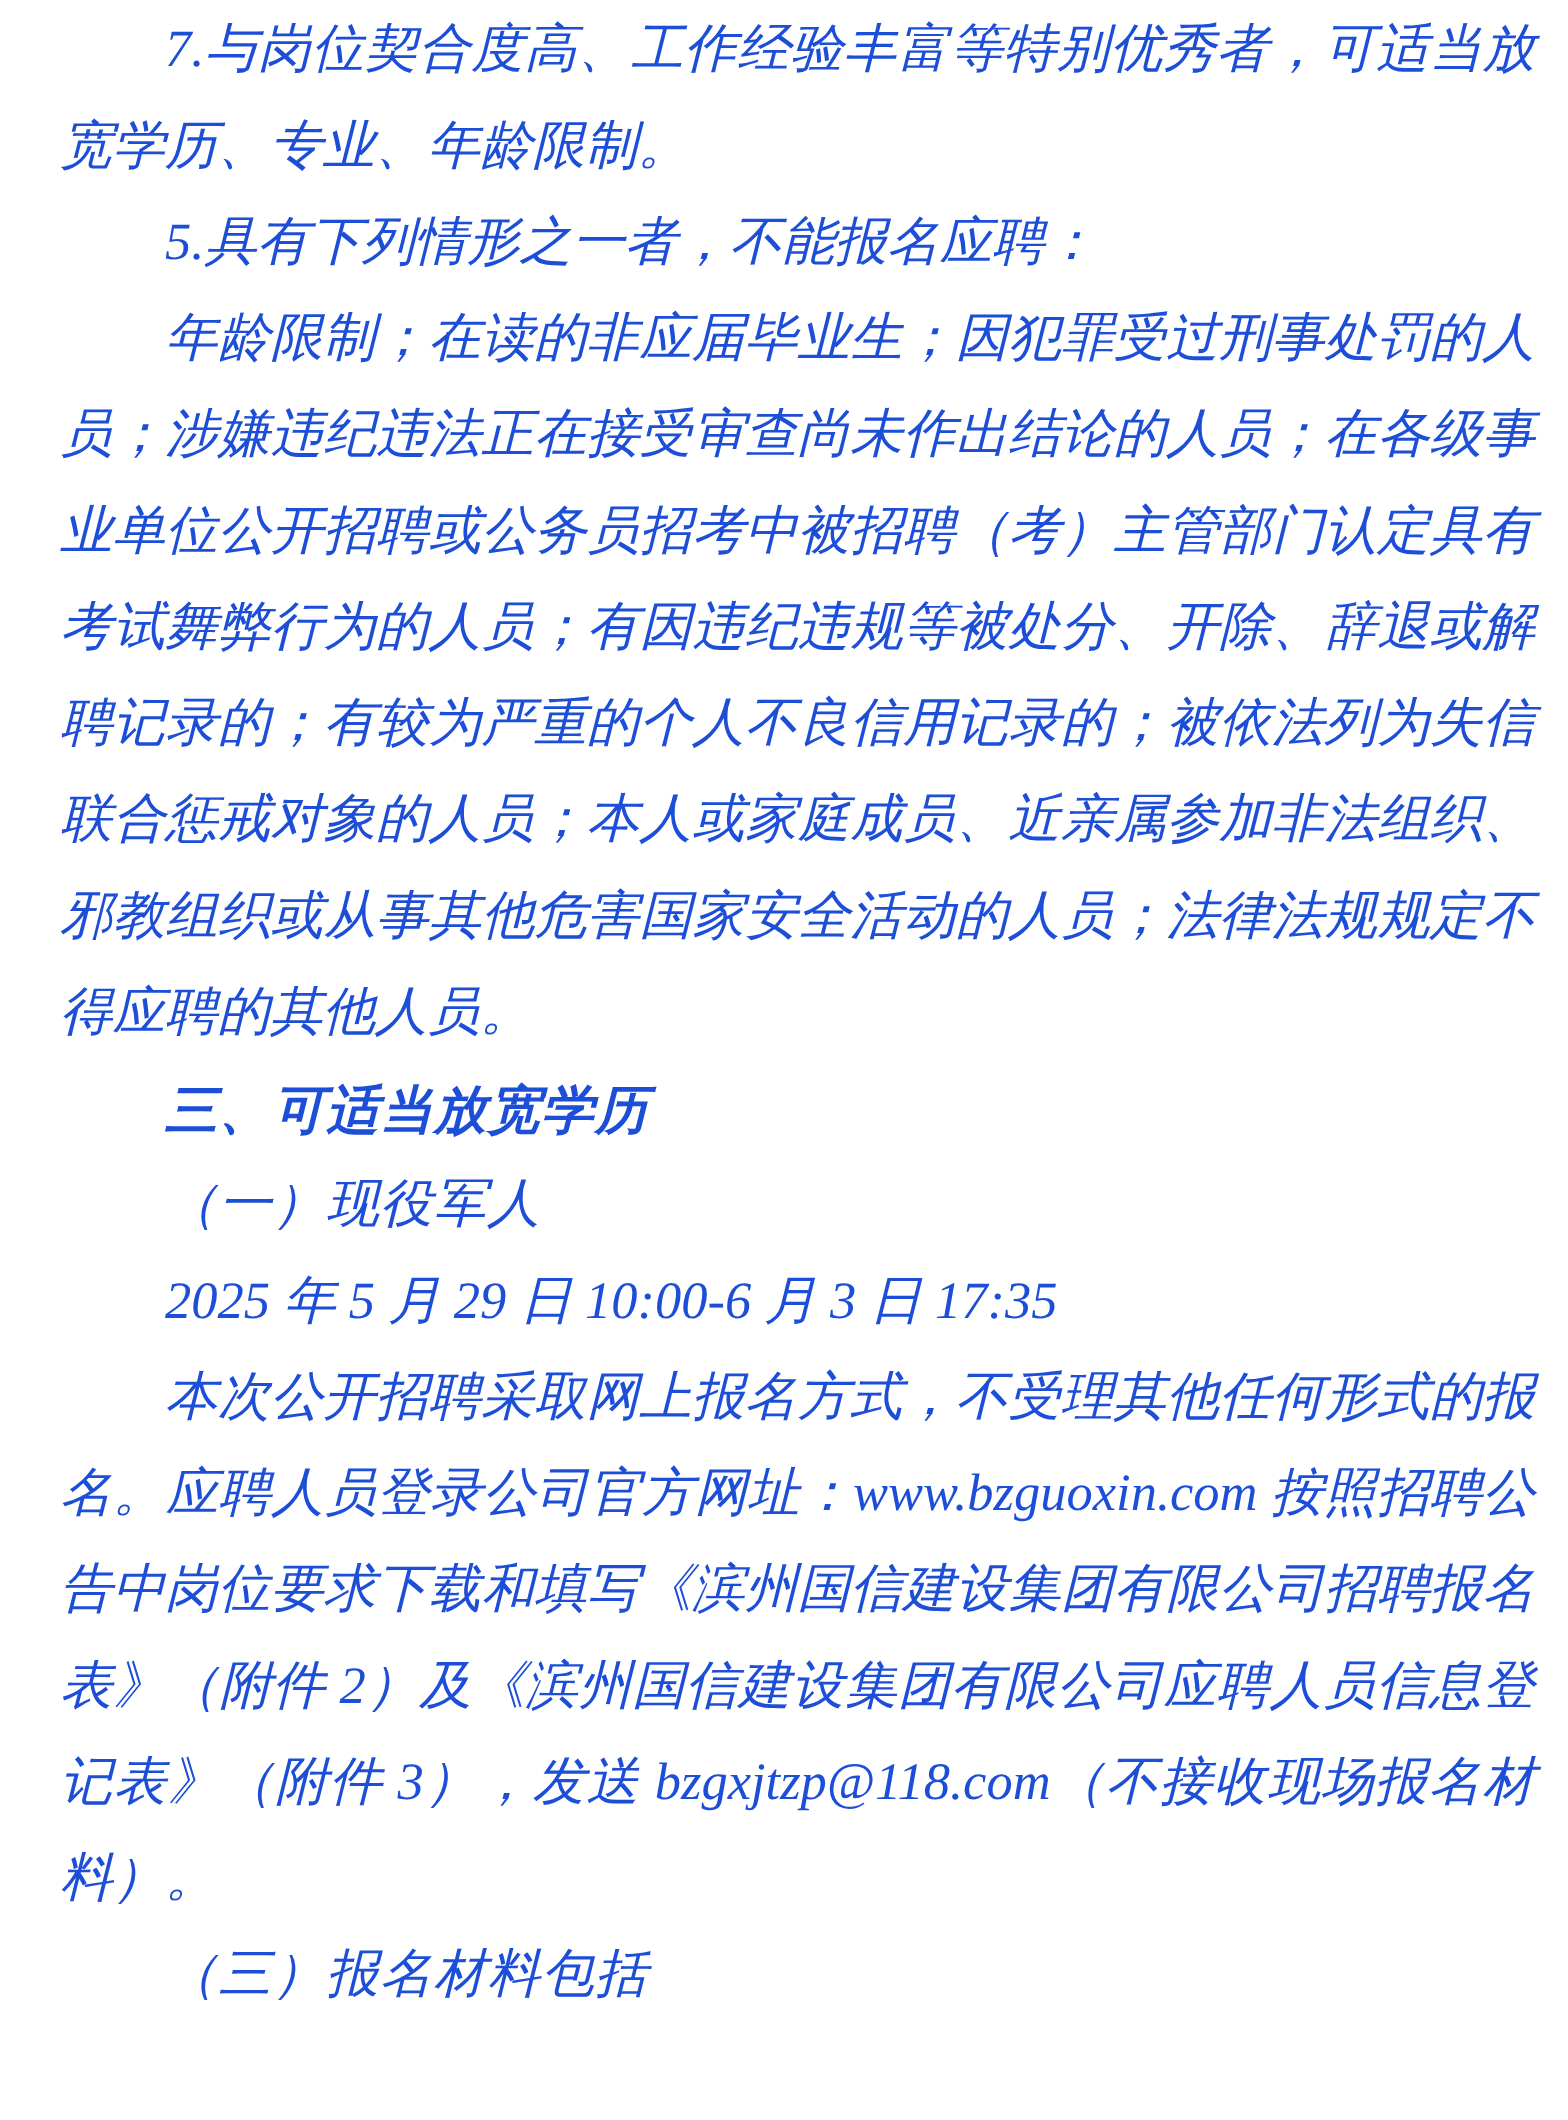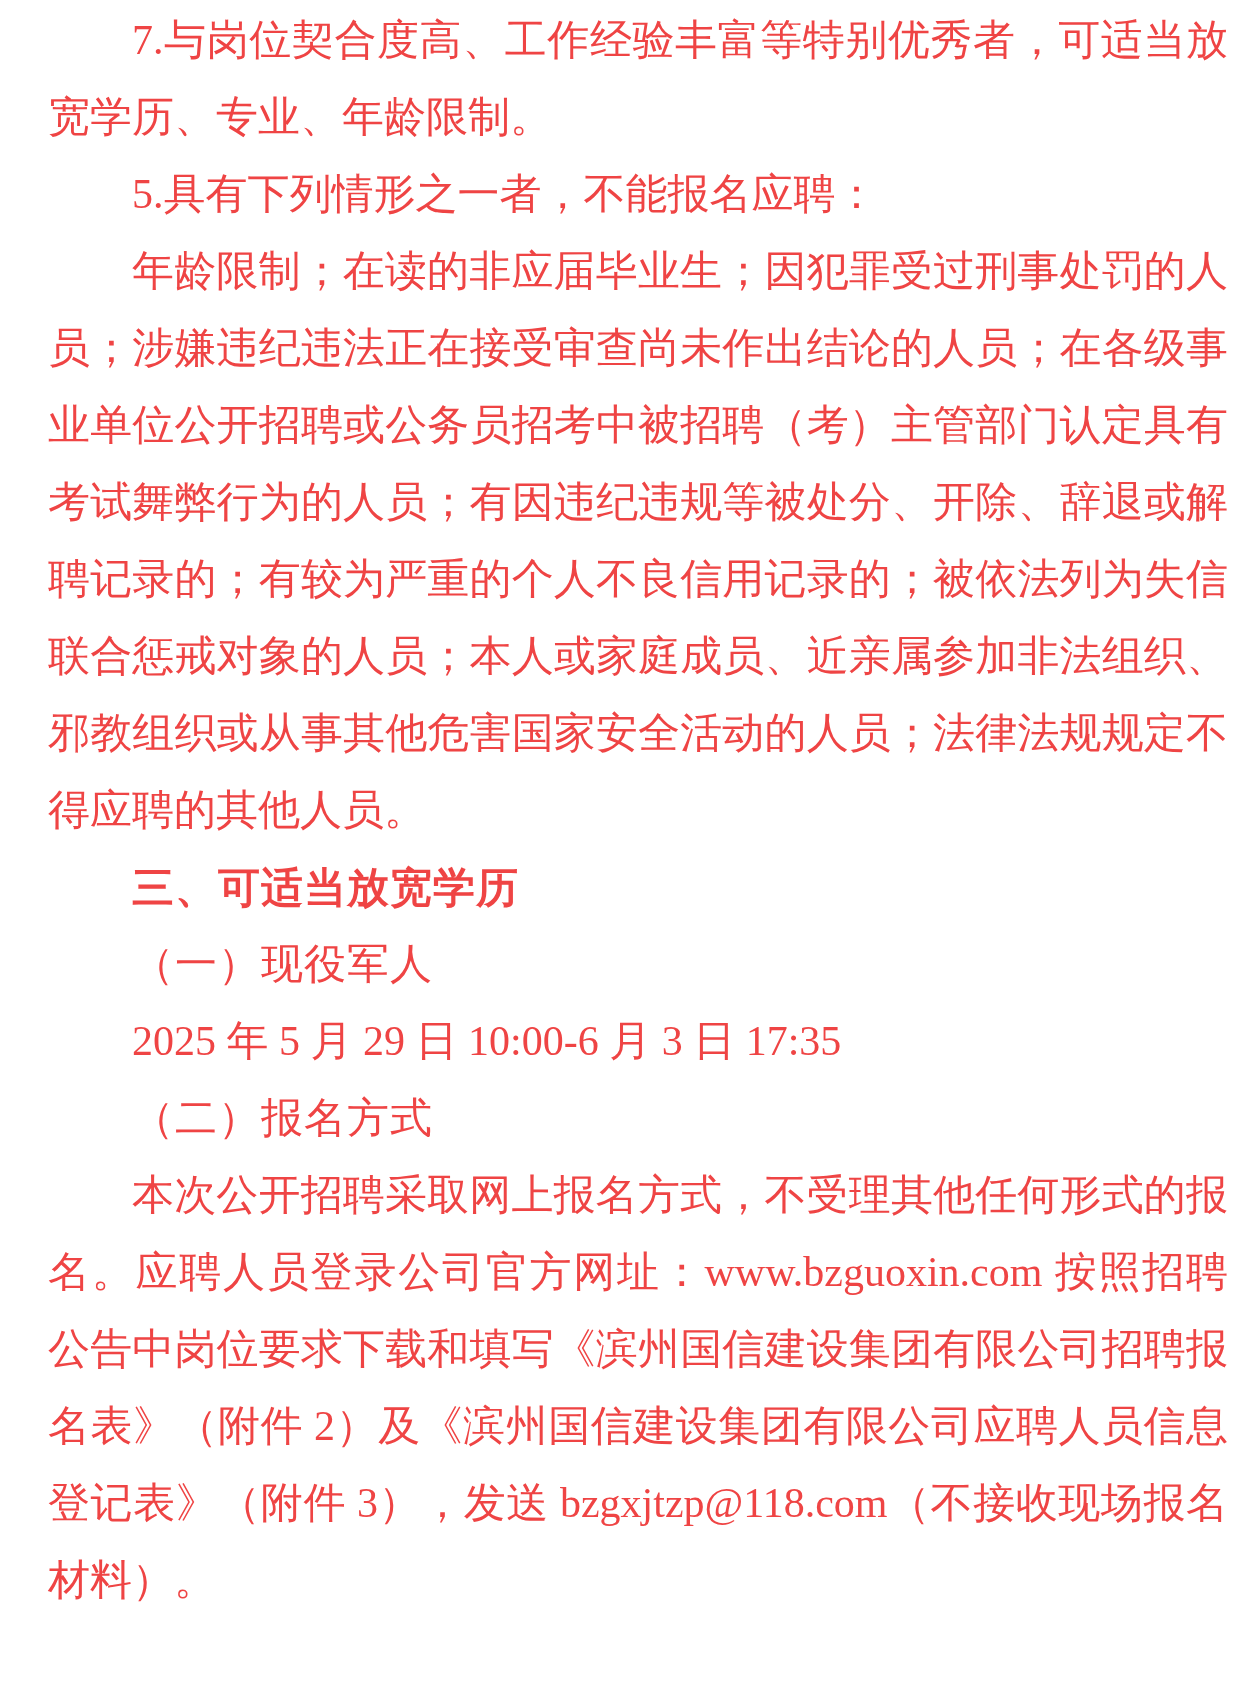--- a/index.html
+++ b/index.html
@@ -11,21 +11,22 @@
     position: relative;
     width: 1254px;
     height: 1696px;
     box-sizing: border-box;
     background: #ffffff;
     padding: 2px 26px 0 48px;
     overflow: hidden;
     font-family: "Liberation Serif", "DejaVu Serif", serif;
     font-size: 42px;
     line-height: 77px;
-    color: #ef4444;
+    color: #1d4ed8;
+    font-style: italic;
   }
   .page p {
     margin: 0;
     padding: 0;
     text-align: justify;
     text-justify: inter-character;
     text-indent: 2em;
     word-break: break-all;
   }
   .page p.section-heading {
@@ -46,17 +47,17 @@
   <p>5.具有下列情形之一者，不能报名应聘：</p>
 
   <p>年龄限制；在读的非应届毕业生；因犯罪受过刑事处罚的人员；涉嫌违纪违法正在接受审查尚未作出结论的人员；在各级事业单位公开招聘或公务员招考中被招聘（考）主管部门认定具有考试舞弊行为的人员；有因违纪违规等被处分、开除、辞退或解聘记录的；有较为严重的个人不良信用记录的；被依法列为失信联合惩戒对象的人员；本人或家庭成员、近亲属参加非法组织、邪教组织或从事其他危害国家安全活动的人员；法律法规规定不得应聘的其他人员。</p>
 
   <p class="section-heading">三、可适当放宽学历</p>
 
   <p class="sub-heading">（一）现役军人</p>
 
   <p>2025 年 5 月 29 日 10:00-6 月 3 日 17:35</p>
 
-  <p class="sub-heading">（二）报名方式</p>
 
   <p>本次公开招聘采取网上报名方式，不受理其他任何形式的报名。应聘人员登录公司官方网址：www.bzguoxin.com 按照招聘公告中岗位要求下载和填写《滨州国信建设集团有限公司招聘报名表》（附件 2）及《滨州国信建设集团有限公司应聘人员信息登记表》（附件 3），发送 bzgxjtzp@118.com（不接收现场报名材料）。</p>
 
+  <p class="sub-heading">（三）报名材料包括</p>
 </div>
 
 </body></html>

